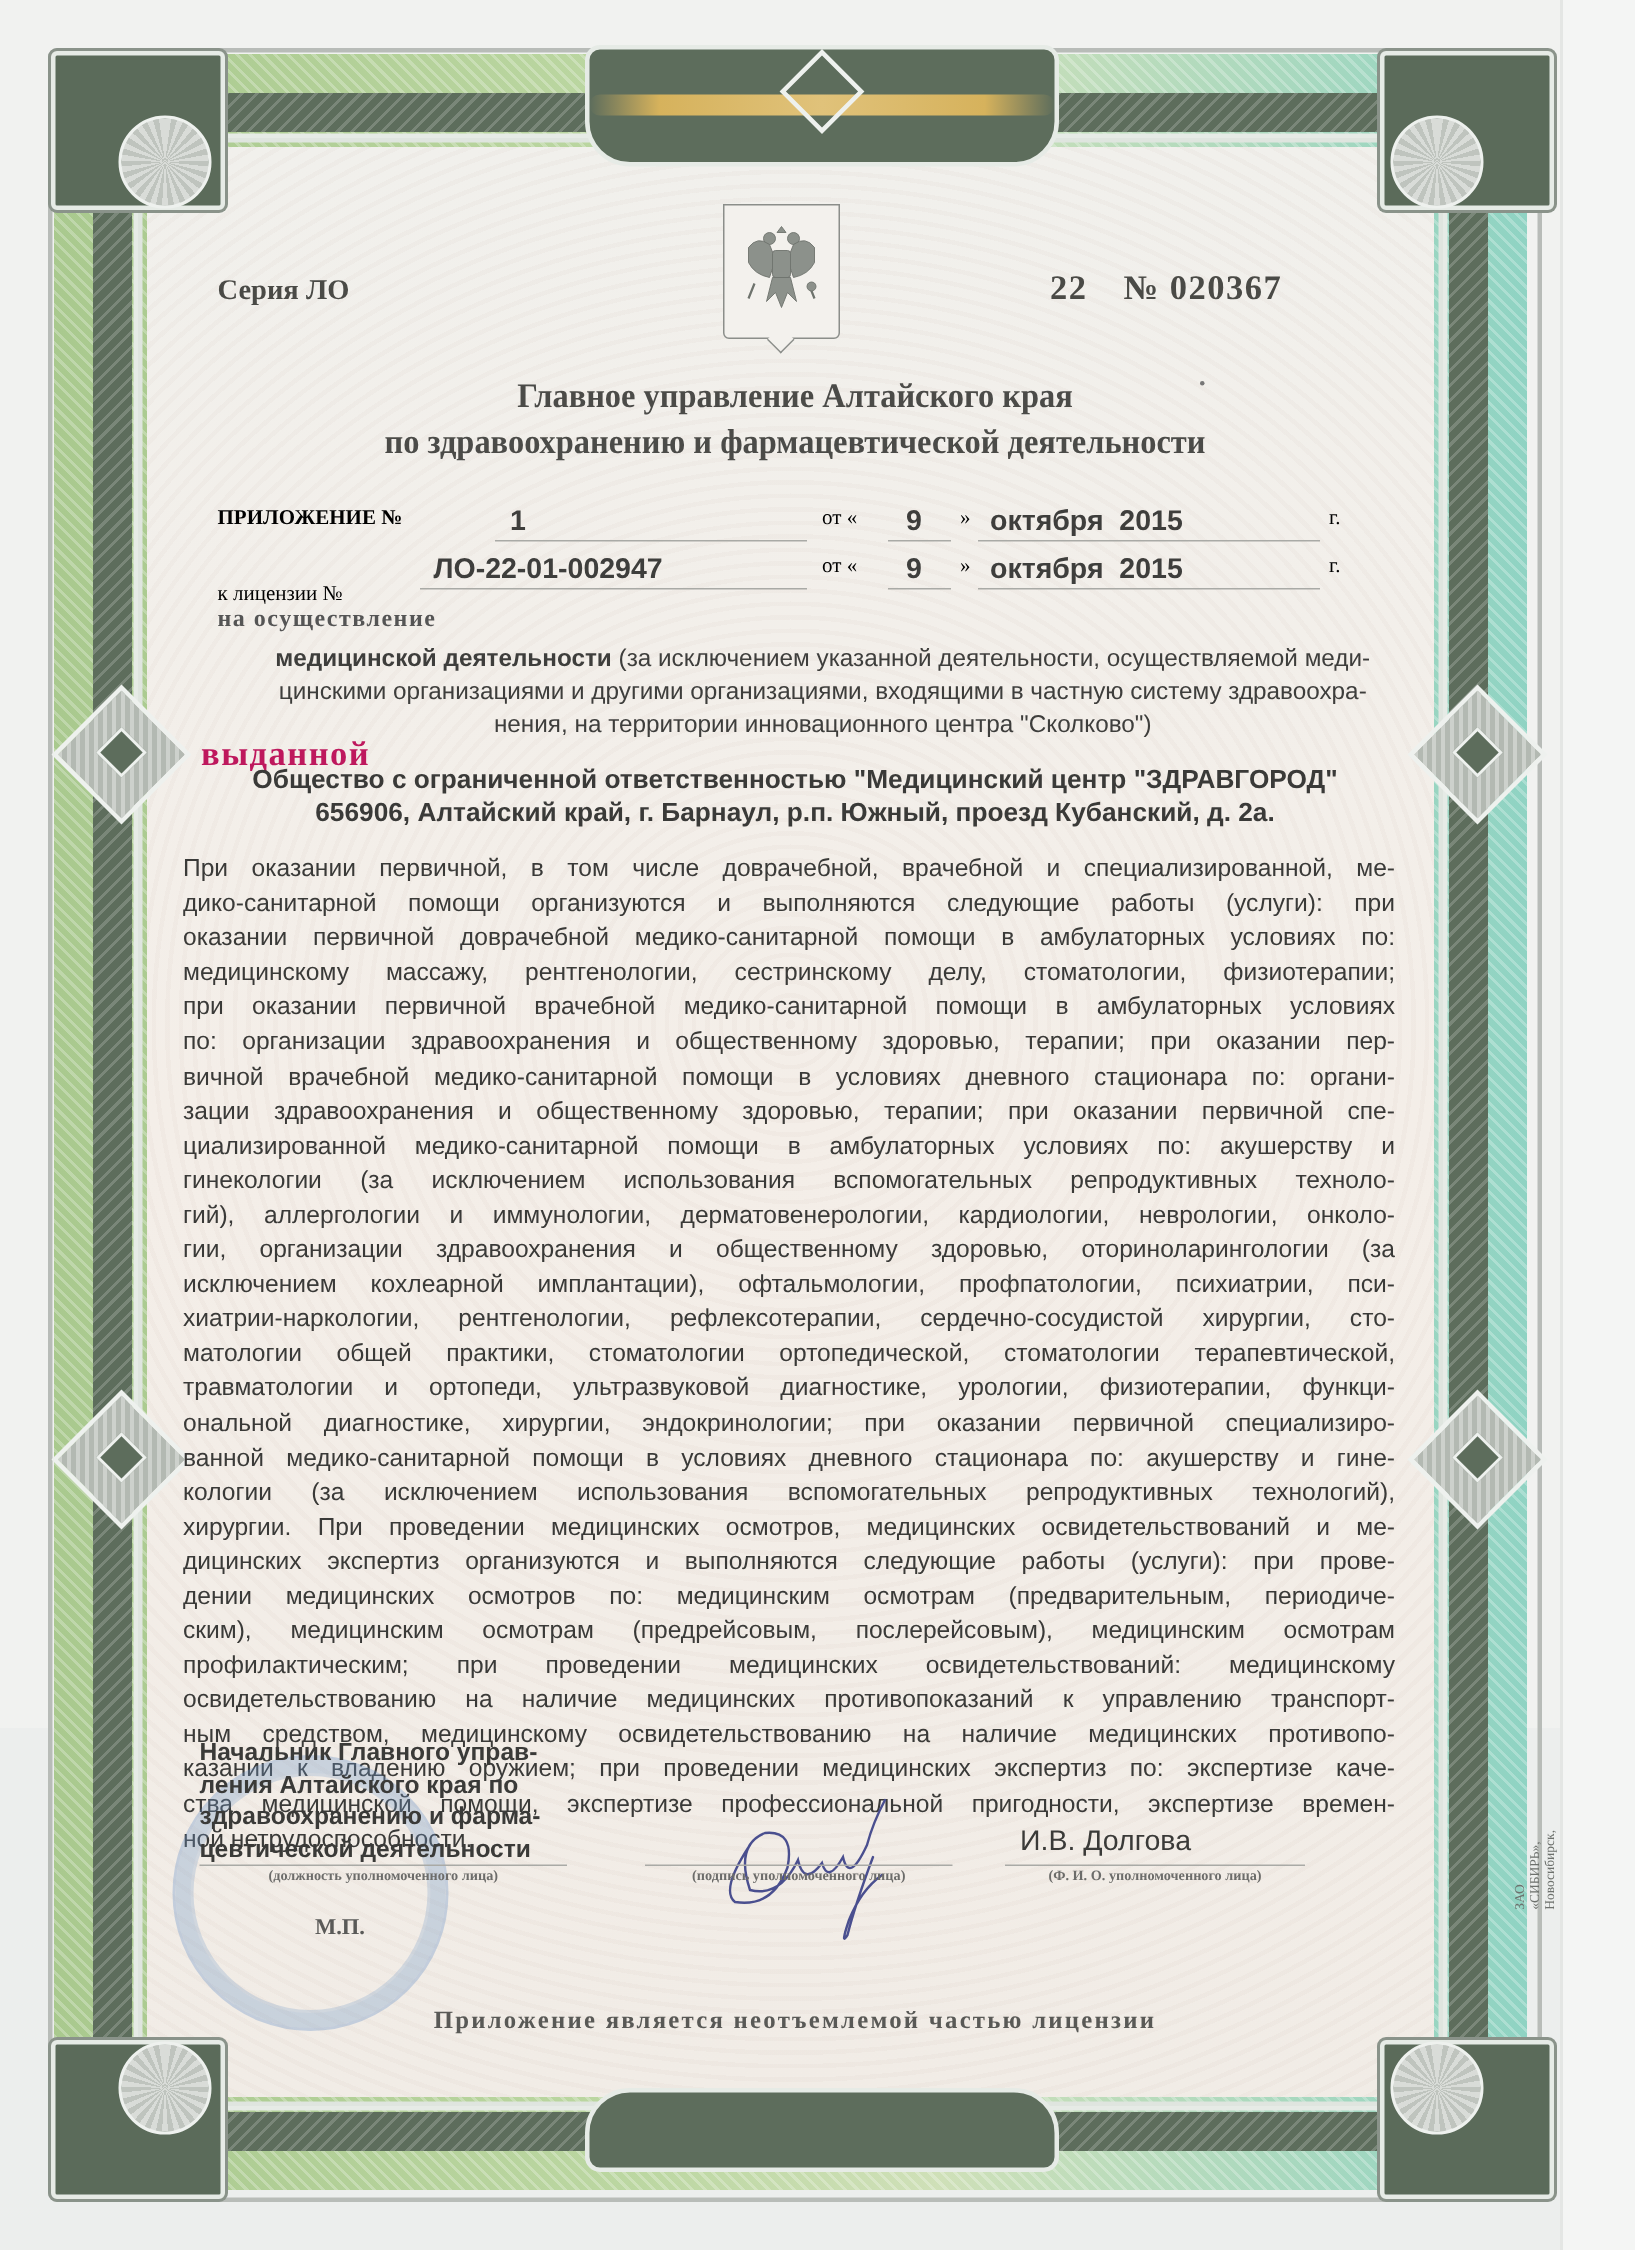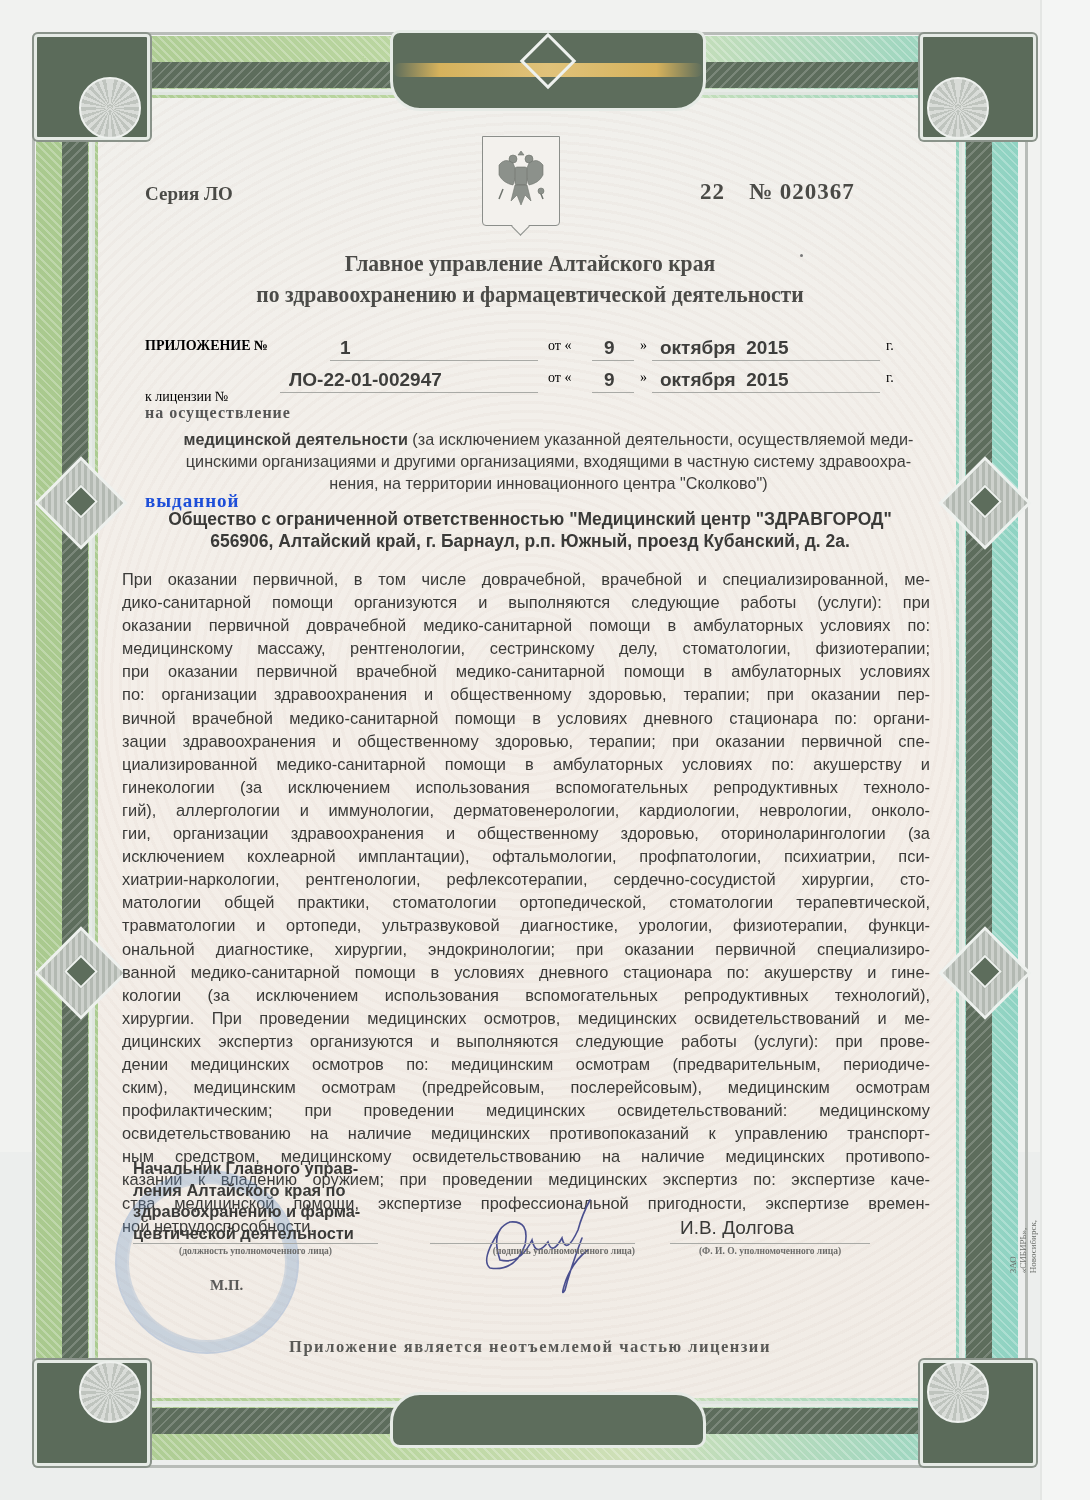--- a/index.html
+++ b/index.html
@@ -127,21 +127,21 @@
   .fill {
     position: absolute; font-family: "Liberation Sans", sans-serif; font-weight: bold;
     font-size: 19px; color: #3e3e3c;
   }
   .uline { position: absolute; height: 1px; background: #a9aaa6; }
   .purpose {
     left: 156px; top: 428px; width: 785px; text-align: center;
     font-size: 16.2px; line-height: 22px; color: #3e3e3c;
   }
   .purpose b { font-weight: bold; }
-  .issued { left: 145px; top: 490px; font-size: 19px; letter-spacing: 1px; color: #1d4ed8; }
+  .issued { left: 134px; top: 490px; font-size: 23px; letter-spacing: 1px; color: #be185d; }
   .org {
     left: 130px; top: 508px; width: 800px; text-align: center;
     font-weight: bold; font-size: 17.5px; line-height: 22px; color: #3a3a38;
   }
   .body-text {
     left: 122px; top: 568px; width: 808px;
     font-size: 16.4px; line-height: 23.1px; color: #3a3a38;
     text-align: justify; text-align-last: left;
     hyphens: manual;
   }
@@ -308,21 +308,21 @@
     <div>здравоохранению и фарма-</div>
     <div>цевтической деятельности</div>
   </div>
   <div class="uline" style="left:133px; top:1243px; width:245px;"></div>
   <div class="sig-caption" style="left:133px; top:1246px; width:245px;">(должность уполномоченного лица)</div>
 
   <svg class="abs" style="left:470px; top:1190px;" width="140" height="110" viewBox="0 0 140 110">
     <path d="M30 40 Q10 70 20 78 Q45 82 55 55 Q60 30 40 32 Q20 40 30 70 Q50 75 62 50 Q66 68 78 52 Q82 66 92 48 Q96 66 108 40 Q112 25 120 10 M112 48 Q100 80 95 100 Q90 108 96 90 Q104 70 118 60" fill="none" stroke="#4a4f8f" stroke-width="1.6" stroke-linecap="round"></path>
   </svg>
   <div class="uline" style="left:430px; top:1243px; width:205px;"></div>
-  <div class="sig-caption" style="left:430px; top:1246px; width:205px;text-align:right;">(подпись уполномоченного лица)</div>
+  <div class="sig-caption" style="left:430px; top:1246px; width:205px;">(подпись уполномоченного лица)</div>
 
   <div class="abs signer">И.В. Долгова</div>
   <div class="uline" style="left:670px; top:1243px; width:200px;"></div>
   <div class="sig-caption" style="left:670px; top:1246px; width:200px;">(Ф. И. О. уполномоченного лица)</div>
 
   <div class="abs serif mp">М.П.</div>
 
   <div class="abs serif footer-note">Приложение является неотъемлемой частью лицензии</div>
 
   <div class="abs printer">ЗАО «СИБИРЬ», Новосибирск, 2015, «Б».</div>

